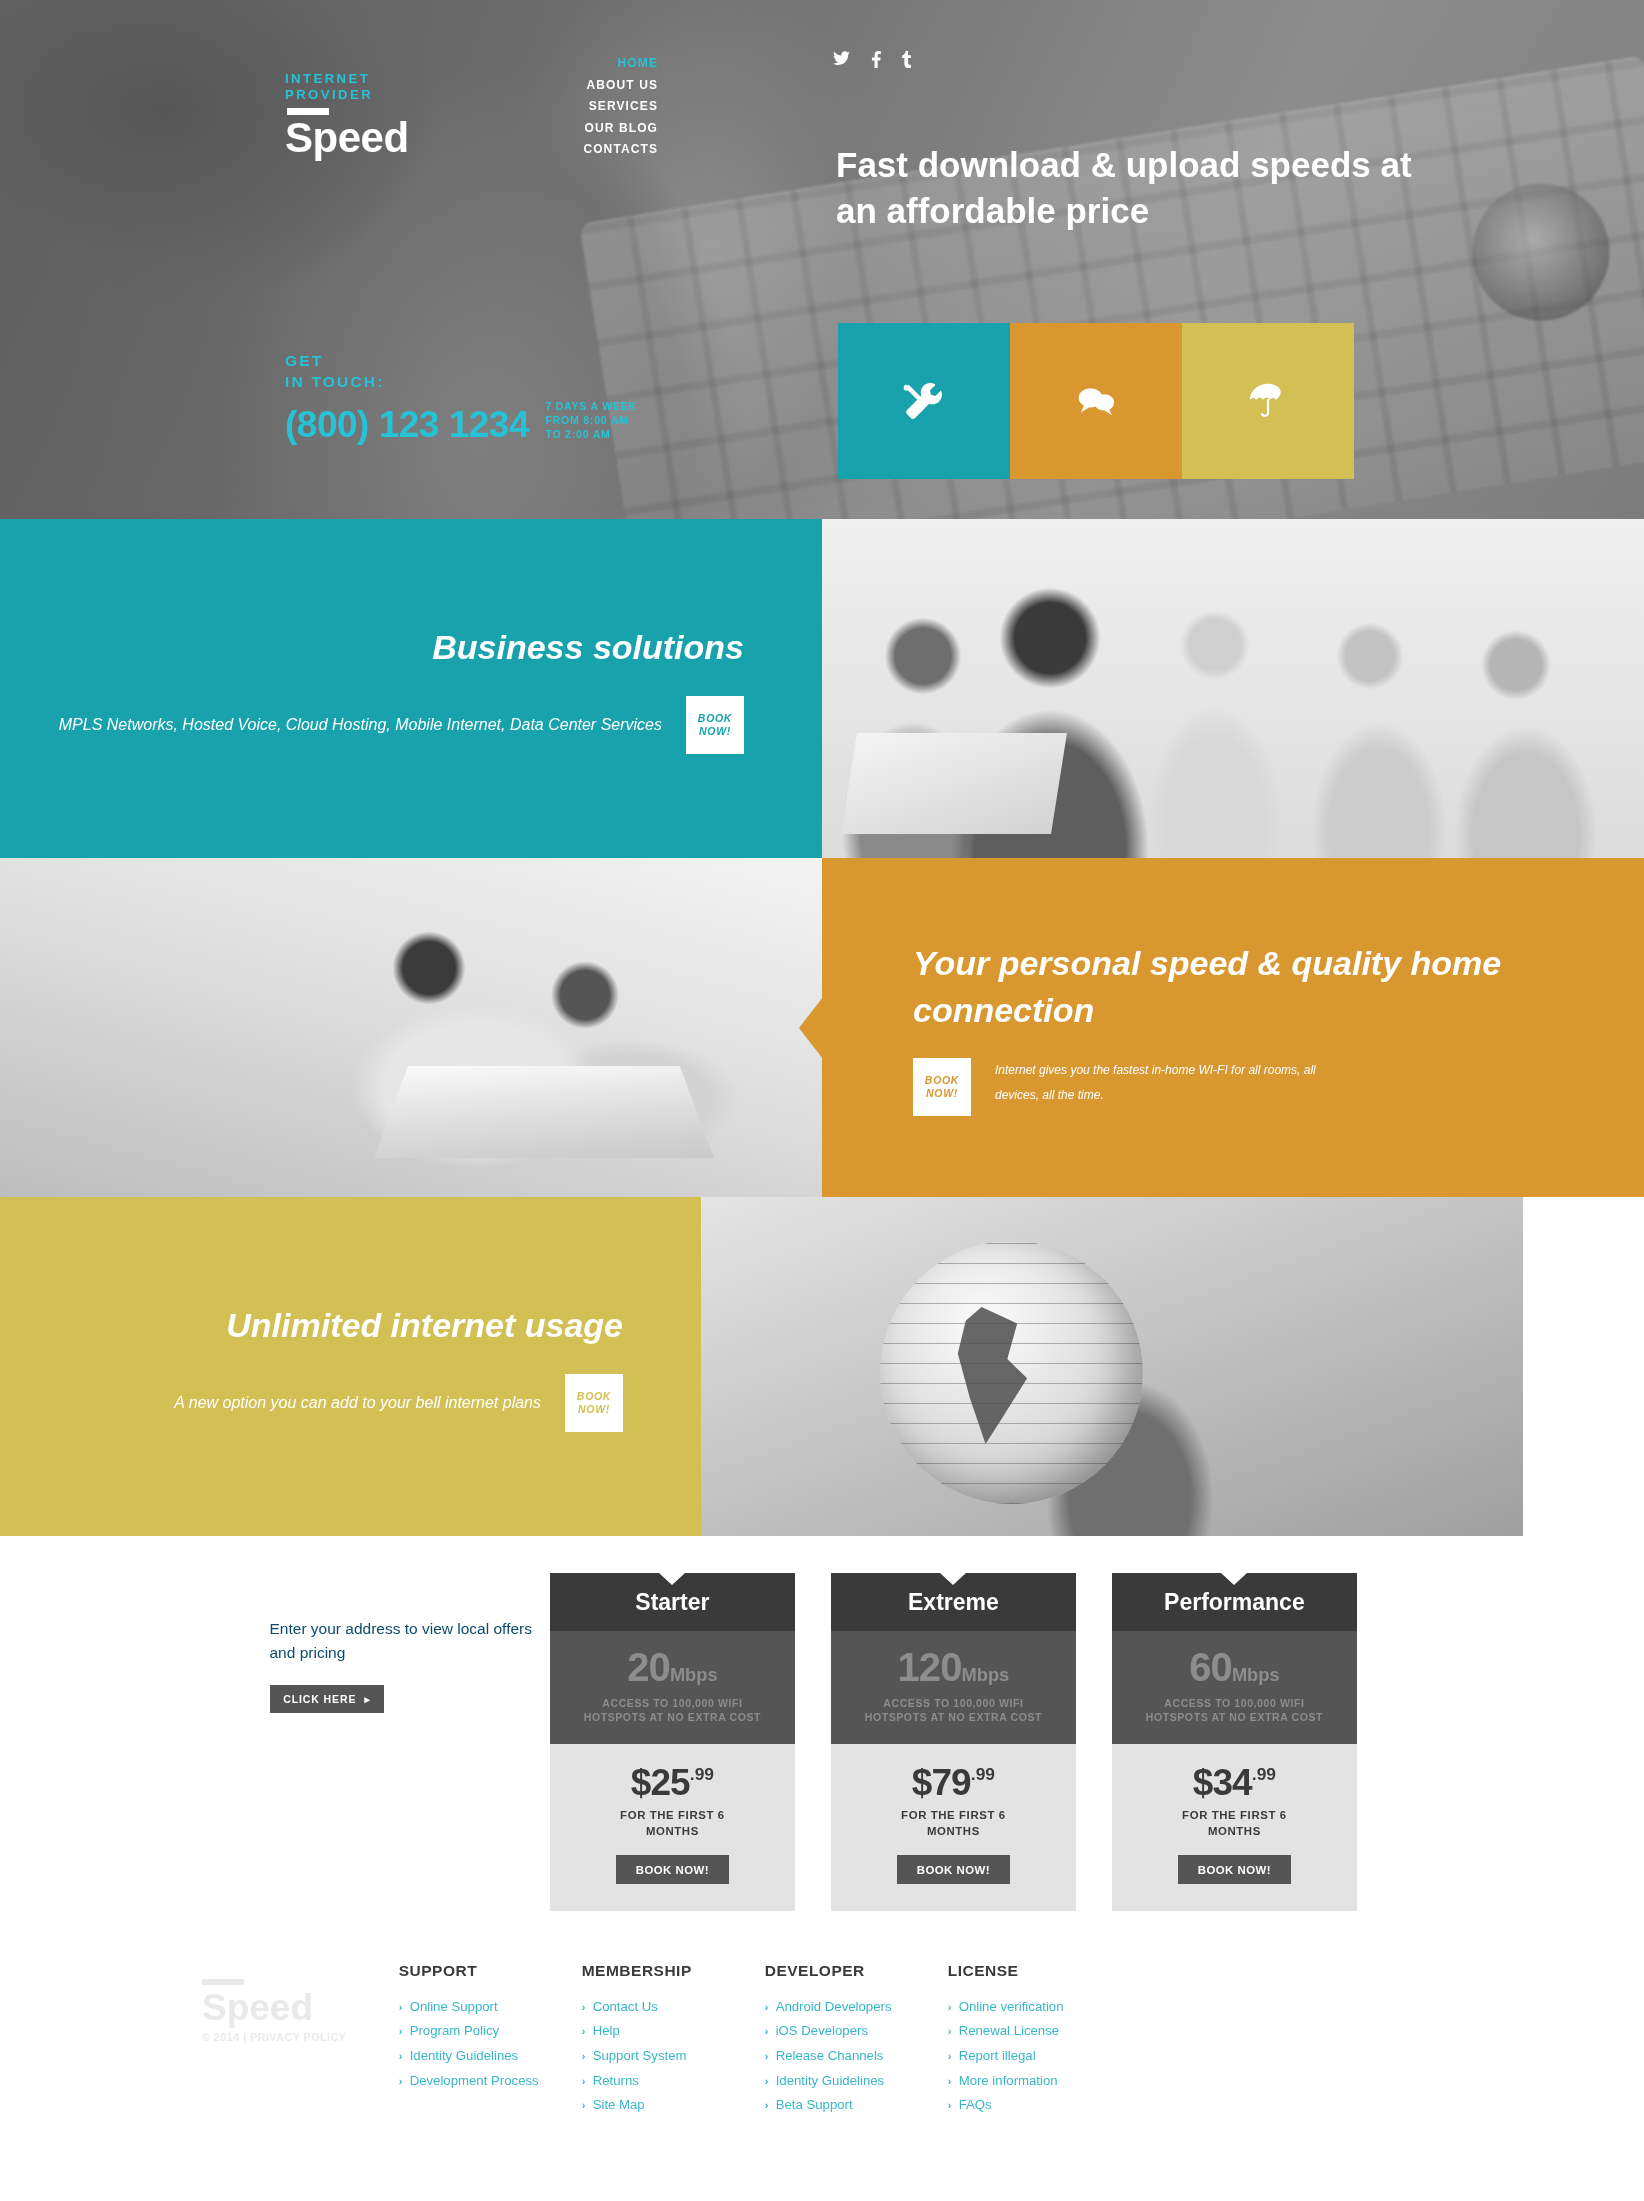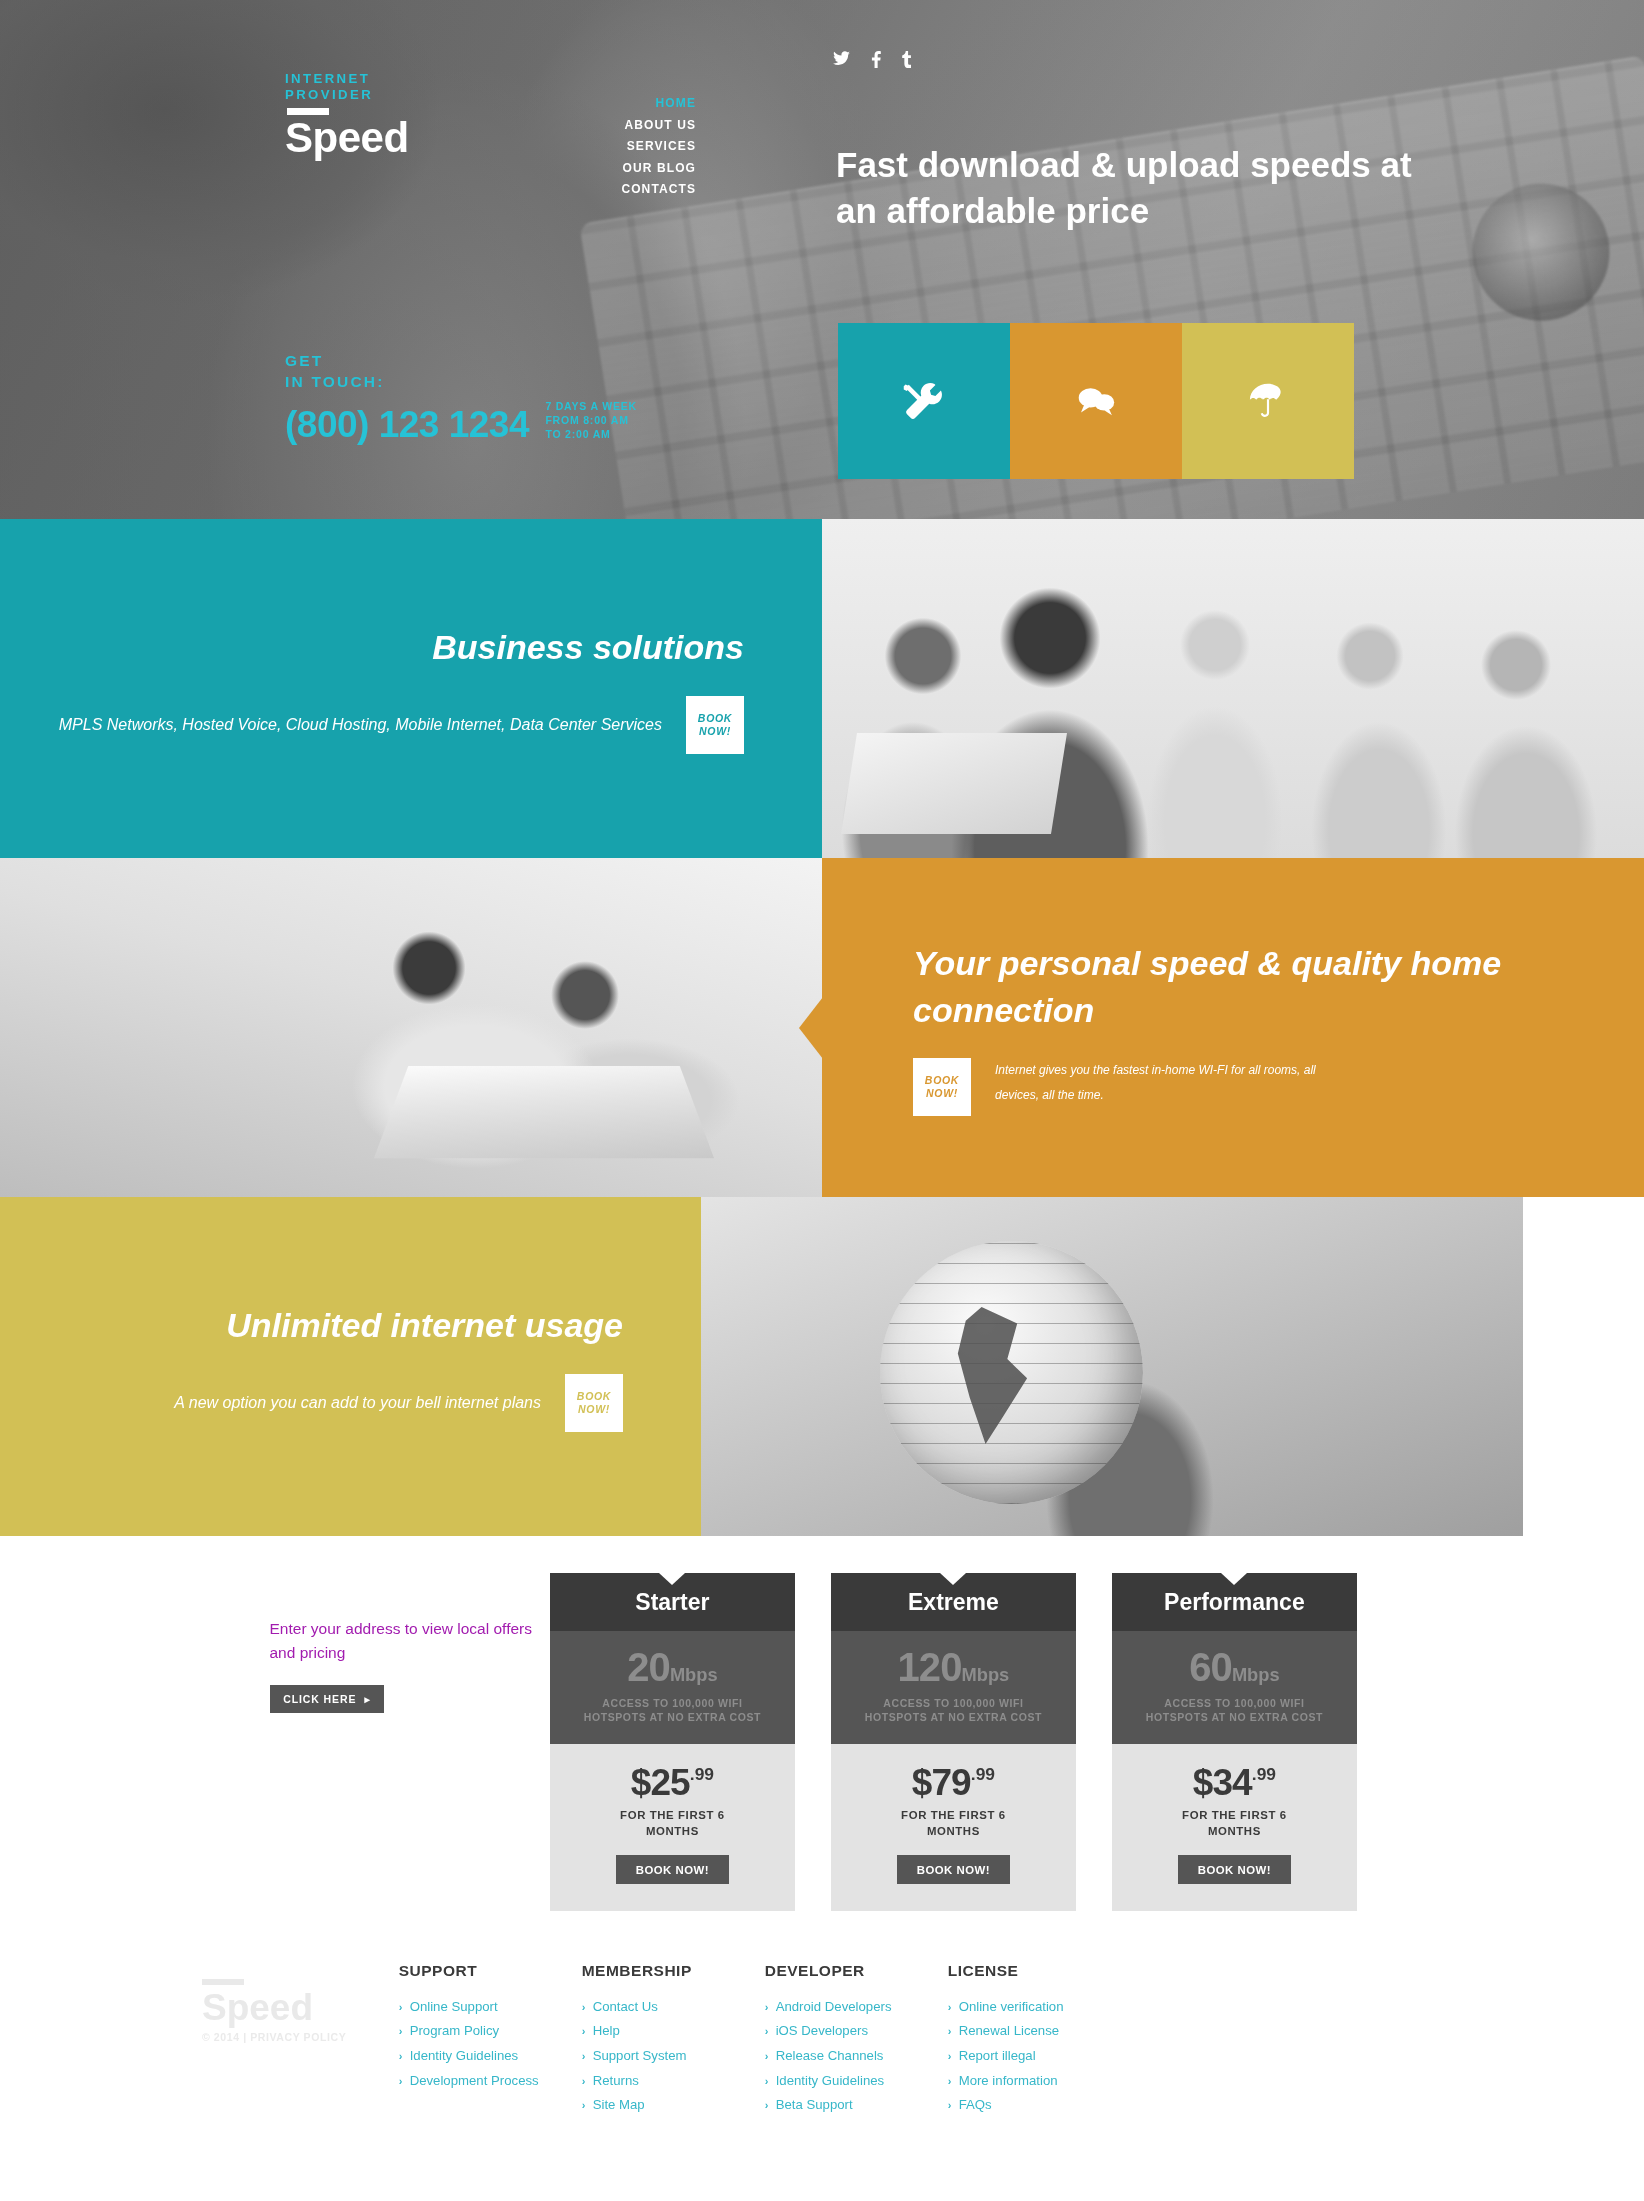--- a/index.html
+++ b/index.html
@@ -54,21 +54,21 @@
   
   .logo { position:absolute; left:285px; top:71px; }
   .logo-kicker {
     color:#26c2d6; font-size:13.2px; font-weight:bold;
     letter-spacing:2.4px; line-height:15.5px;
   }
   .logo-bar { width:42px; height:6.4px; background:#fff; margin:6.4px 0 0 1.8px; }
   .logo-name { color:#fff; font-size:42px; font-weight:bold; line-height:46px; letter-spacing:-0.5px; }
 
   
-  .nav { position:absolute; left:586px; top:53px; text-align:right; width:110px;margin-top:40px;}
+  .nav { position:absolute; left:548px; top:53px; text-align:right; width:110px;}
   .nav a {
     display:block; color:#fff; text-decoration:none;
     font-size:12px; font-weight:bold; letter-spacing:1.1px;
     line-height:21.5px; white-space:nowrap;
   }
   .nav a.active { color:#26c2d6; }
 
   
   .social { position:absolute; left:833px; top:51px; display:flex; gap:21px; }
   .social a { color:#fff; display:block; line-height:0; }
@@ -198,21 +198,21 @@
     background:#4e4e4e;
     clip-path:polygon(42% 0,78% 12%,68% 38%,88% 52%,62% 82%,46% 100%,30% 66%,18% 34%,26% 10%);
     opacity:.85;
   }
 
   
   .pricing { width:1645px; background:#fff; padding:37px 0 0 0; position:relative; }
   .pricing-inner { width:1106px; margin:0 auto; display:flex; align-items:flex-start; }
   .deals { width:274px; padding-top:20px; }
   .deals h3 { font-size:28px; font-weight:bold; color:#3a3a3a; line-height:36px; }
-  .deals p { font-size:15.5px; color:#a21caf; line-height:24px; margin-top:24px; }
+  .deals p { font-size:15.5px; color:#0c4a6e; line-height:24px; margin-top:24px; }
   .click-here {
     display:inline-flex; align-items:center; gap:8.2px;
     margin-top:20px; background:#555; color:#fff; text-decoration:none;
     font-size:10.5px; font-weight:bold; letter-spacing:0.9px; padding:8.2px 13.7px;
   }
   .cards { display:flex; gap:36px; margin-left:6.4px; }
   .card { width:245px; background:#e3e3e3; }
   .card-head {
     position:relative; background:#3a3a3a; height:58px;
     display:flex; align-items:center; justify-content:center;

